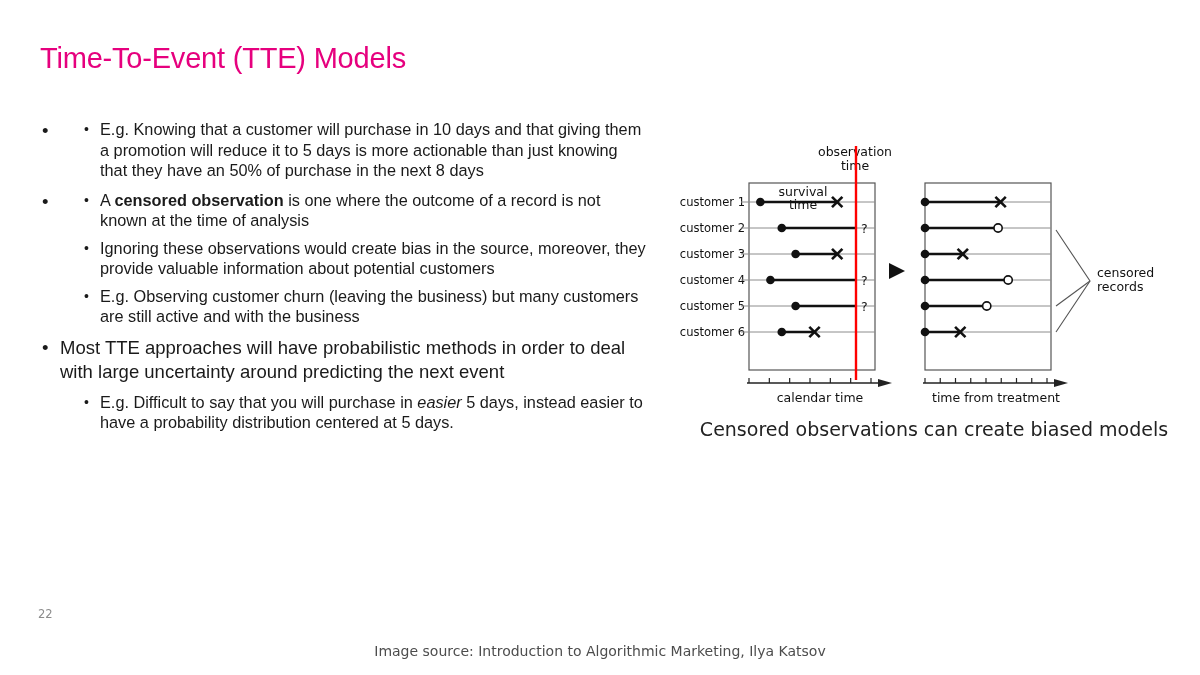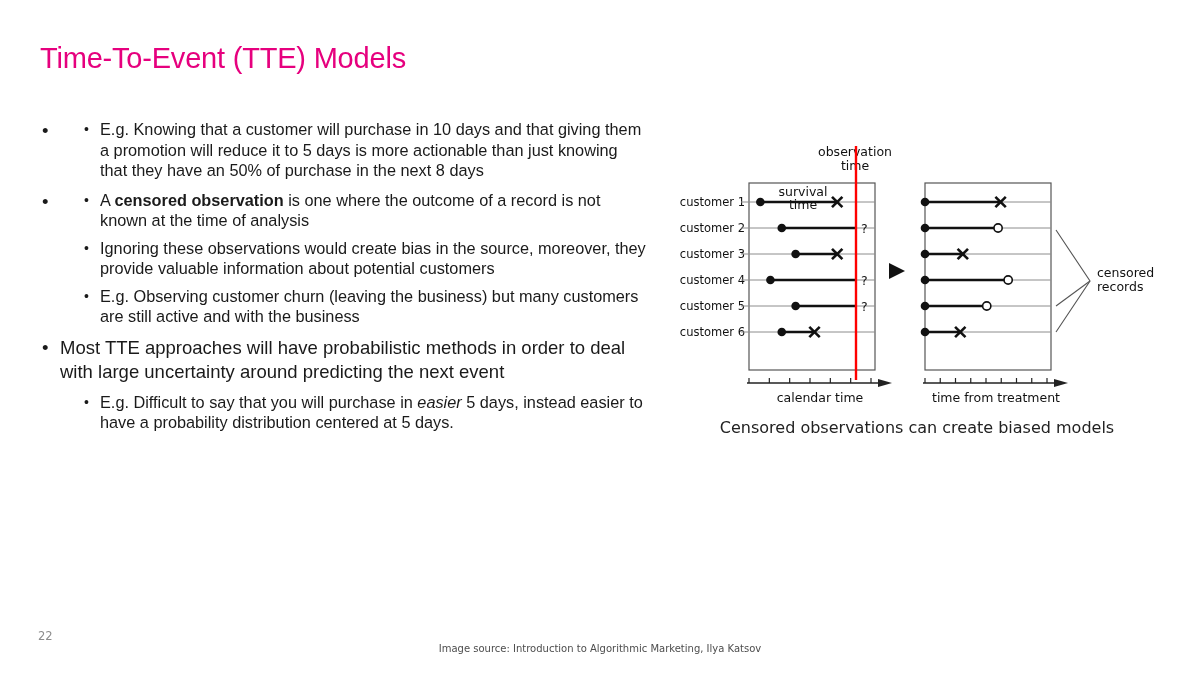--- a/index.html
+++ b/index.html
@@ -75,45 +75,45 @@
     position: absolute;
     left: 660px;
     top: 138px;
     width: 510px;
     height: 270px;
   }
   #figure svg { display: block; }
 
   #figure-caption {
     position: absolute;
-    left: 667px;
+    left: 684px;
     top: 418px;
     width: 500px;
     text-align: center;
-    font-size: 16px;
+    font-size: 19px;
     color: #222222;
     font-family: "DejaVu Sans", sans-serif;
   }
 
   
   #page-number {
     position: absolute;
     left: 38px;
-    top: 629px;
+    top: 607px;
     font-size: 11.5px;
     color: #8c8c8c;
     font-family: "DejaVu Sans", sans-serif;
   }
   #image-source {
     position: absolute;
     left: 0px;
     top: 643px;
     width: 1200px;
     text-align: center;
-    font-size: 10px;
+    font-size: 14px;
     color: #4d4d4d;
     font-family: "DejaVu Sans", sans-serif;
   }
 </style>
 </head>
 <body>
 
 <div id="slide-title">Time-To-Event (TTE) Models</div>
 
 <div id="body-column">

